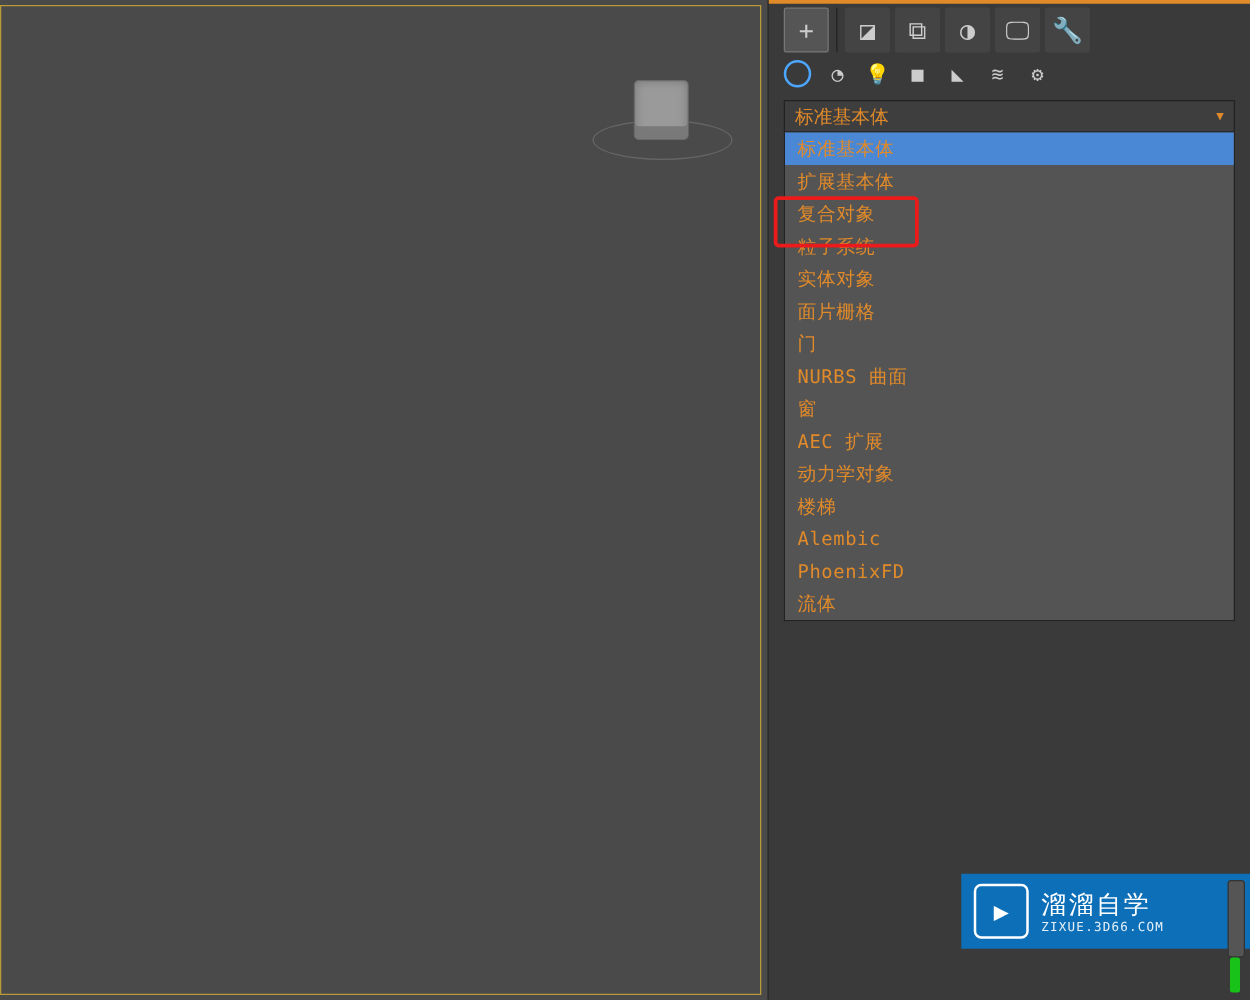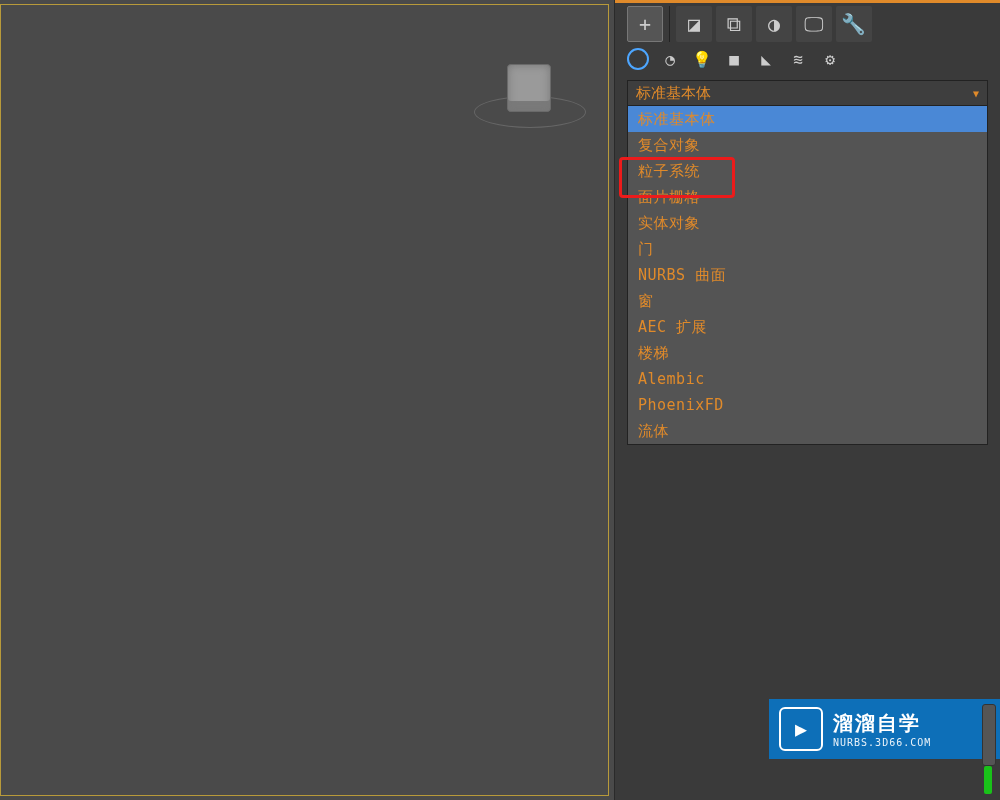--- a/index.html
+++ b/index.html
@@ -91,21 +91,21 @@
   .wm{
     position:absolute;left:769px;top:699px;width:231px;height:60px;
     background:#0d6fb8;display:flex;align-items:center;color:#fff;
     padding-left:10px;box-sizing:border-box;
   }
   .wm-icon{
     width:40px;height:40px;border:2px solid #fff;border-radius:6px;
     display:flex;align-items:center;justify-content:center;margin-right:10px;
     font-size:20px;font-weight:bold;
   }
-  .wm-txt1{font-size:20px;font-weight:bold;letter-spacing:2px;}
+  .wm-txt1{font-size:20px;font-weight:normal;letter-spacing:2px;}
   .wm-txt2{font-size:10px;letter-spacing:1px;opacity:.9;}
   
   .scroll-gutter{
     position:absolute;left:978px;top:700px;width:20px;height:100px;
   }
   .scroll-gutter .led{
     position:absolute;left:6px;bottom:6px;width:8px;height:28px;
     background:#19c219;border-radius:2px;
   }
   .scroll-gutter .track{
@@ -176,42 +176,48 @@
     <div class="drop-header">
       <span>标准基本体</span>
       <span class="drop-arrow">▼</span>
     </div>
 
     <div class="drop-list">
       <div class="drop-item highlight">
           <span>标准基本体</span>
         </div>
       <div class="drop-item">
+          <span>扩展基本体</span>
+        </div>
+      <div class="drop-item">
           <span>复合对象</span>
         </div>
       <div class="drop-item">
           <span>粒子系统</span>
         </div>
       <div class="drop-item">
+          <span>实体对象</span>
+        </div>
+      <div class="drop-item">
           <span>面片栅格</span>
         </div>
       <div class="drop-item">
-          <span>实体对象</span>
-        </div>
-      <div class="drop-item">
           <span>门</span>
         </div>
       <div class="drop-item">
           <span>NURBS 曲面</span>
         </div>
       <div class="drop-item">
           <span>窗</span>
         </div>
       <div class="drop-item">
           <span>AEC 扩展</span>
+        </div>
+      <div class="drop-item">
+          <span>动力学对象</span>
         </div>
       <div class="drop-item">
           <span>楼梯</span>
         </div>
       <div class="drop-item">
           <span>Alembic</span>
         </div>
       <div class="drop-item">
           <span>PhoenixFD</span>
         </div>
@@ -220,21 +226,21 @@
         </div>
     </div>
   </div>
 
   <div class="red-box"></div>
 
   <div class="wm">
     <div class="wm-icon">▶</div>
     <div>
       <div class="wm-txt1">溜溜自学</div>
-      <div class="wm-txt2">NURBS.3D66.COM</div>
+      <div class="wm-txt2">ZIXUE.3D66.COM</div>
     </div>
   </div>
 
   <div class="scroll-gutter">
     <div class="track"></div>
     <div class="led"></div>
   </div>
 
 </div>
 

